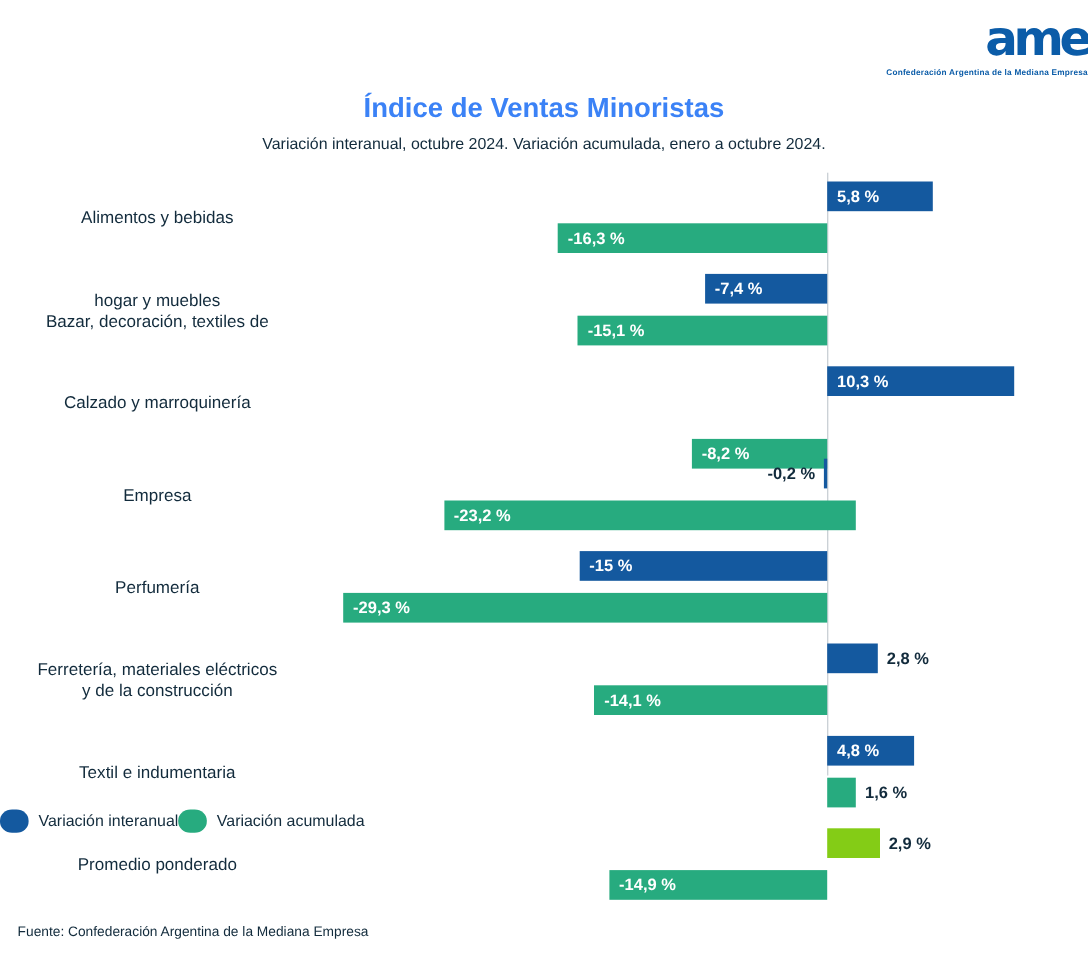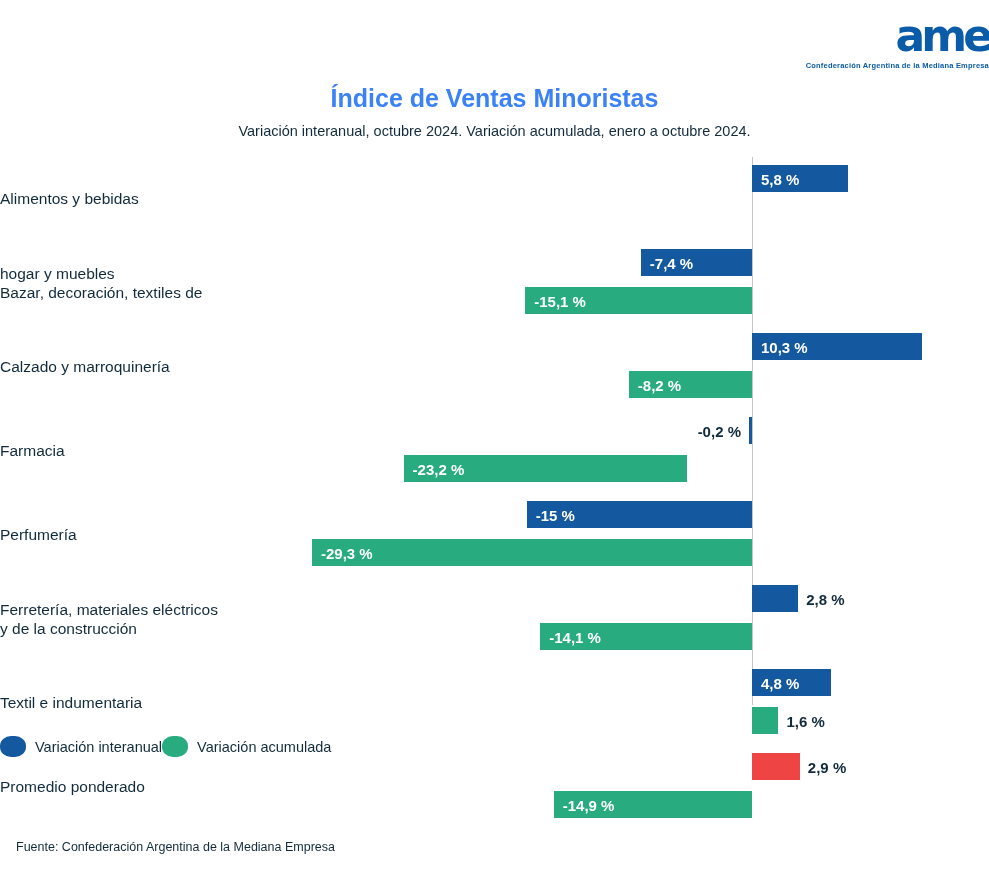--- a/index.html
+++ b/index.html
@@ -77,21 +77,21 @@
     top: 0;
   }
   .row {
     position: relative;
     height: 84px;
     display: flex;
     align-items: center;
   }
   .row-label {
     width: 300px;
-    text-align: left;
+    text-align: center;
     padding-right: 14px;
     box-sizing: border-box;
     font-size: 15.5px;
     color: #122b3c;
     line-height: 1.25;
   }
   .bars {
     position: relative;
     flex: 1;
     height: 84px;
@@ -178,20 +178,23 @@
     <div class="axis-line" id="axis-line" style="left: 752px;"></div>
     <div class="rows" id="rows">
         <div class="row">
           <div class="row-label">
             <div>Alimentos y bebidas</div>
           </div>
           <div class="bars">
             <div class="bar interanual" style="background: rgb(20, 89, 159); left: 452px; width: 95.7282px;">
               <span class="bar-value inside">5,8 %</span>
             </div>
+            <div class="bar acumulada" style="background: rgb(39, 171, 127); left: 207.222px; width: 244.778px;">
+              <span class="bar-value inside">-16,3 %</span>
+            </div>
           </div>
         </div>
         <div class="row">
           <div class="row-label">
             <div>hogar y muebles</div>
             <div>Bazar, decoración, textiles de</div>
           </div>
           <div class="bars">
             <div class="bar interanual" style="background: rgb(20, 89, 159); left: 340.874px; width: 111.126px;">
               <span class="bar-value inside">-7,4 %</span>
@@ -202,34 +205,34 @@
           </div>
         </div>
         <div class="row">
           <div class="row-label">
             <div>Calzado y marroquinería</div>
           </div>
           <div class="bars">
             <div class="bar interanual" style="background: rgb(20, 89, 159); left: 452px; width: 170px;">
               <span class="bar-value inside">10,3 %</span>
             </div>
-            <div class="bar acumulada" style="background: rgb(39, 171, 127); left: 328.86px; width: 123.14px;">
+            <div class="bar acumulada" style="background: rgb(39, 171, 127); left: 328.86px; width: 123.14px; margin-top: 28px;">
               <span class="bar-value inside">-8,2 %</span>
             </div>
           </div>
         </div>
         <div class="row">
           <div class="row-label">
-            <div>Farmacia</div>
+            <div>Empresa</div>
           </div>
           <div class="bars">
             <div class="bar interanual" style="background: rgb(20, 89, 159); left: 448.997px; width: 3.00341px;">
               <span class="bar-value outside-left">-0,2 %</span>
             </div>
-            <div class="bar acumulada" style="background: rgb(39, 171, 127); left: 103.604px; width: 283px;">
+            <div class="bar acumulada" style="background: rgb(39, 171, 127); left: 103.604px; width: 374px;">
               <span class="bar-value inside">-23,2 %</span>
             </div>
           </div>
         </div>
         <div class="row">
           <div class="row-label">
             <div>Perfumería</div>
           </div>
           <div class="bars">
             <div class="bar interanual" style="background: rgb(20, 89, 159); left: 226.744px; width: 225.256px; padding-left: 32px;">
@@ -265,21 +268,21 @@
             <div class="bar acumulada" style="background: rgb(39, 171, 127); left: 452px; width: 26.4078px;">
               <span class="bar-value outside-right">1,6 %</span>
             </div>
           </div>
         </div>
         <div class="row">
           <div class="row-label">
             <div>Promedio ponderado</div>
           </div>
           <div class="bars">
-            <div class="bar interanual" style="background: #ef4444; left: 452px; width: 47.8641px;">
+            <div class="bar interanual" style="background: #84cc16; left: 452px; width: 47.8641px;">
               <span class="bar-value outside-right">2,9 %</span>
             </div>
             <div class="bar acumulada" style="background: rgb(39, 171, 127); left: 253.775px; width: 198.225px;">
               <span class="bar-value inside">-14,9 %</span>
             </div>
           </div>
         </div>
       </div>
 
     <div class="legend" id="legend">

